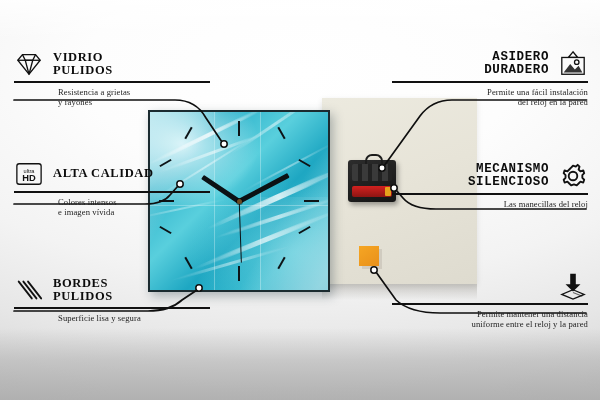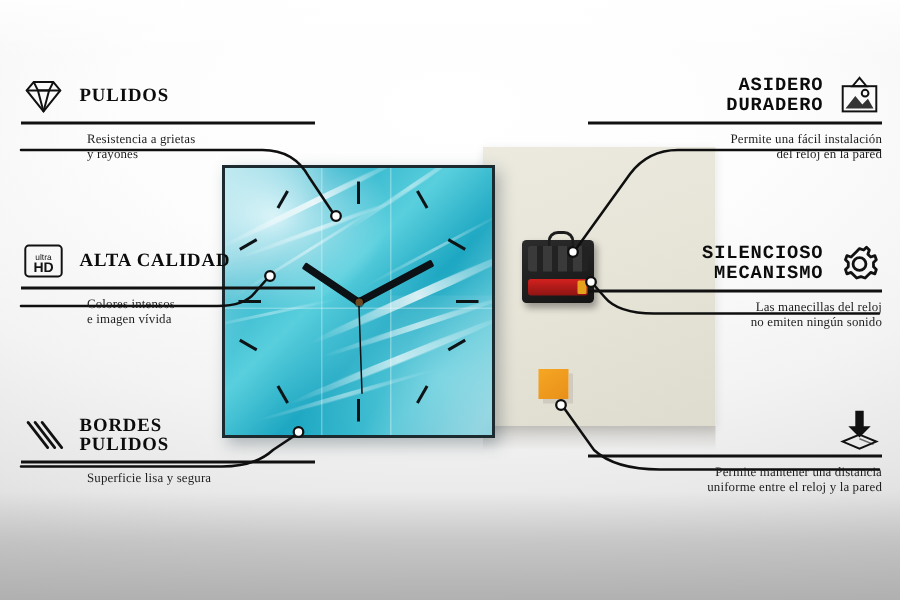--- a/index.html
+++ b/index.html
@@ -163,20 +163,21 @@
             <g fill="none" stroke="currentColor" stroke-width="1.4">
           <path d="M4 11 L9 5 H23 L28 11 L16 26 Z"></path>
               <path d="M4 11 H28"></path>
           <path d="M9 5 L12 11 L16 26"></path>
               <path d="M23 5 L20 11 L16 26"></path>
               <path d="M12 11 H20"></path>
         </g>
           </svg>
       </span>
       <span class="ttl">
+        <span>VIDRIO</span>
         <span>PULIDOS</span>
       </span>
     </div>
     <div class="rule"></div>
     <div class="desc">
       <div>Resistencia a grietas</div>
       <div>y rayones</div>
     </div>
   </div>
 
@@ -242,36 +243,35 @@
     <div class="rule"></div>
     <div class="desc">
       <div>Permite una fácil instalación</div>
       <div>del reloj en la pared</div>
     </div>
   </div>
 
   <div class="feat right r2">
     <div class="head">
       <span class="ttl">
+        <span>MECANISMO</span>
         <span>SILENCIOSO</span>
-        <span>MECANISMO</span>
       </span>
       <span class="icon">
         <svg viewBox="0 0 32 30">
             <g fill="none" stroke="currentColor" stroke-width="2">
           <path d="M16 4 l3 1 2-2 2 2 -1 3 2 2 3-1 1 3 -2 2 0 3 2 2 -1 3 -3-1 -2 2 -2 2 -3-1 -3 1 -2-2 -2-2 -3 1 -1-3 2-2 0-3 -2-2 1-3 3 1 2-2 2-2z" stroke-linejoin="round"></path>
           <circle cx="16" cy="15" r="4.6"></circle>
         </g>
           </svg>
       </span>
     </div>
     <div class="rule"></div>
     <div class="desc">
       <div>Las manecillas del reloj</div>
-      <div>no emiten ningún sonido</div>
     </div>
   </div>
 
   <div class="feat right r3">
     <div class="head">
       <span class="icon">
         <svg viewBox="0 0 32 30">
           <path d="M13 2 H19 V13 H24 L16 21 L8 13 H13 Z" fill="currentColor"></path>
           <path d="M16 19 L28 24 L16 29 L4 24 Z" fill="none" stroke="currentColor" stroke-width="1.4"></path>
           <path d="M16 22 L26 26" fill="none" stroke="currentColor" stroke-width="1.1" opacity=".6"></path>

